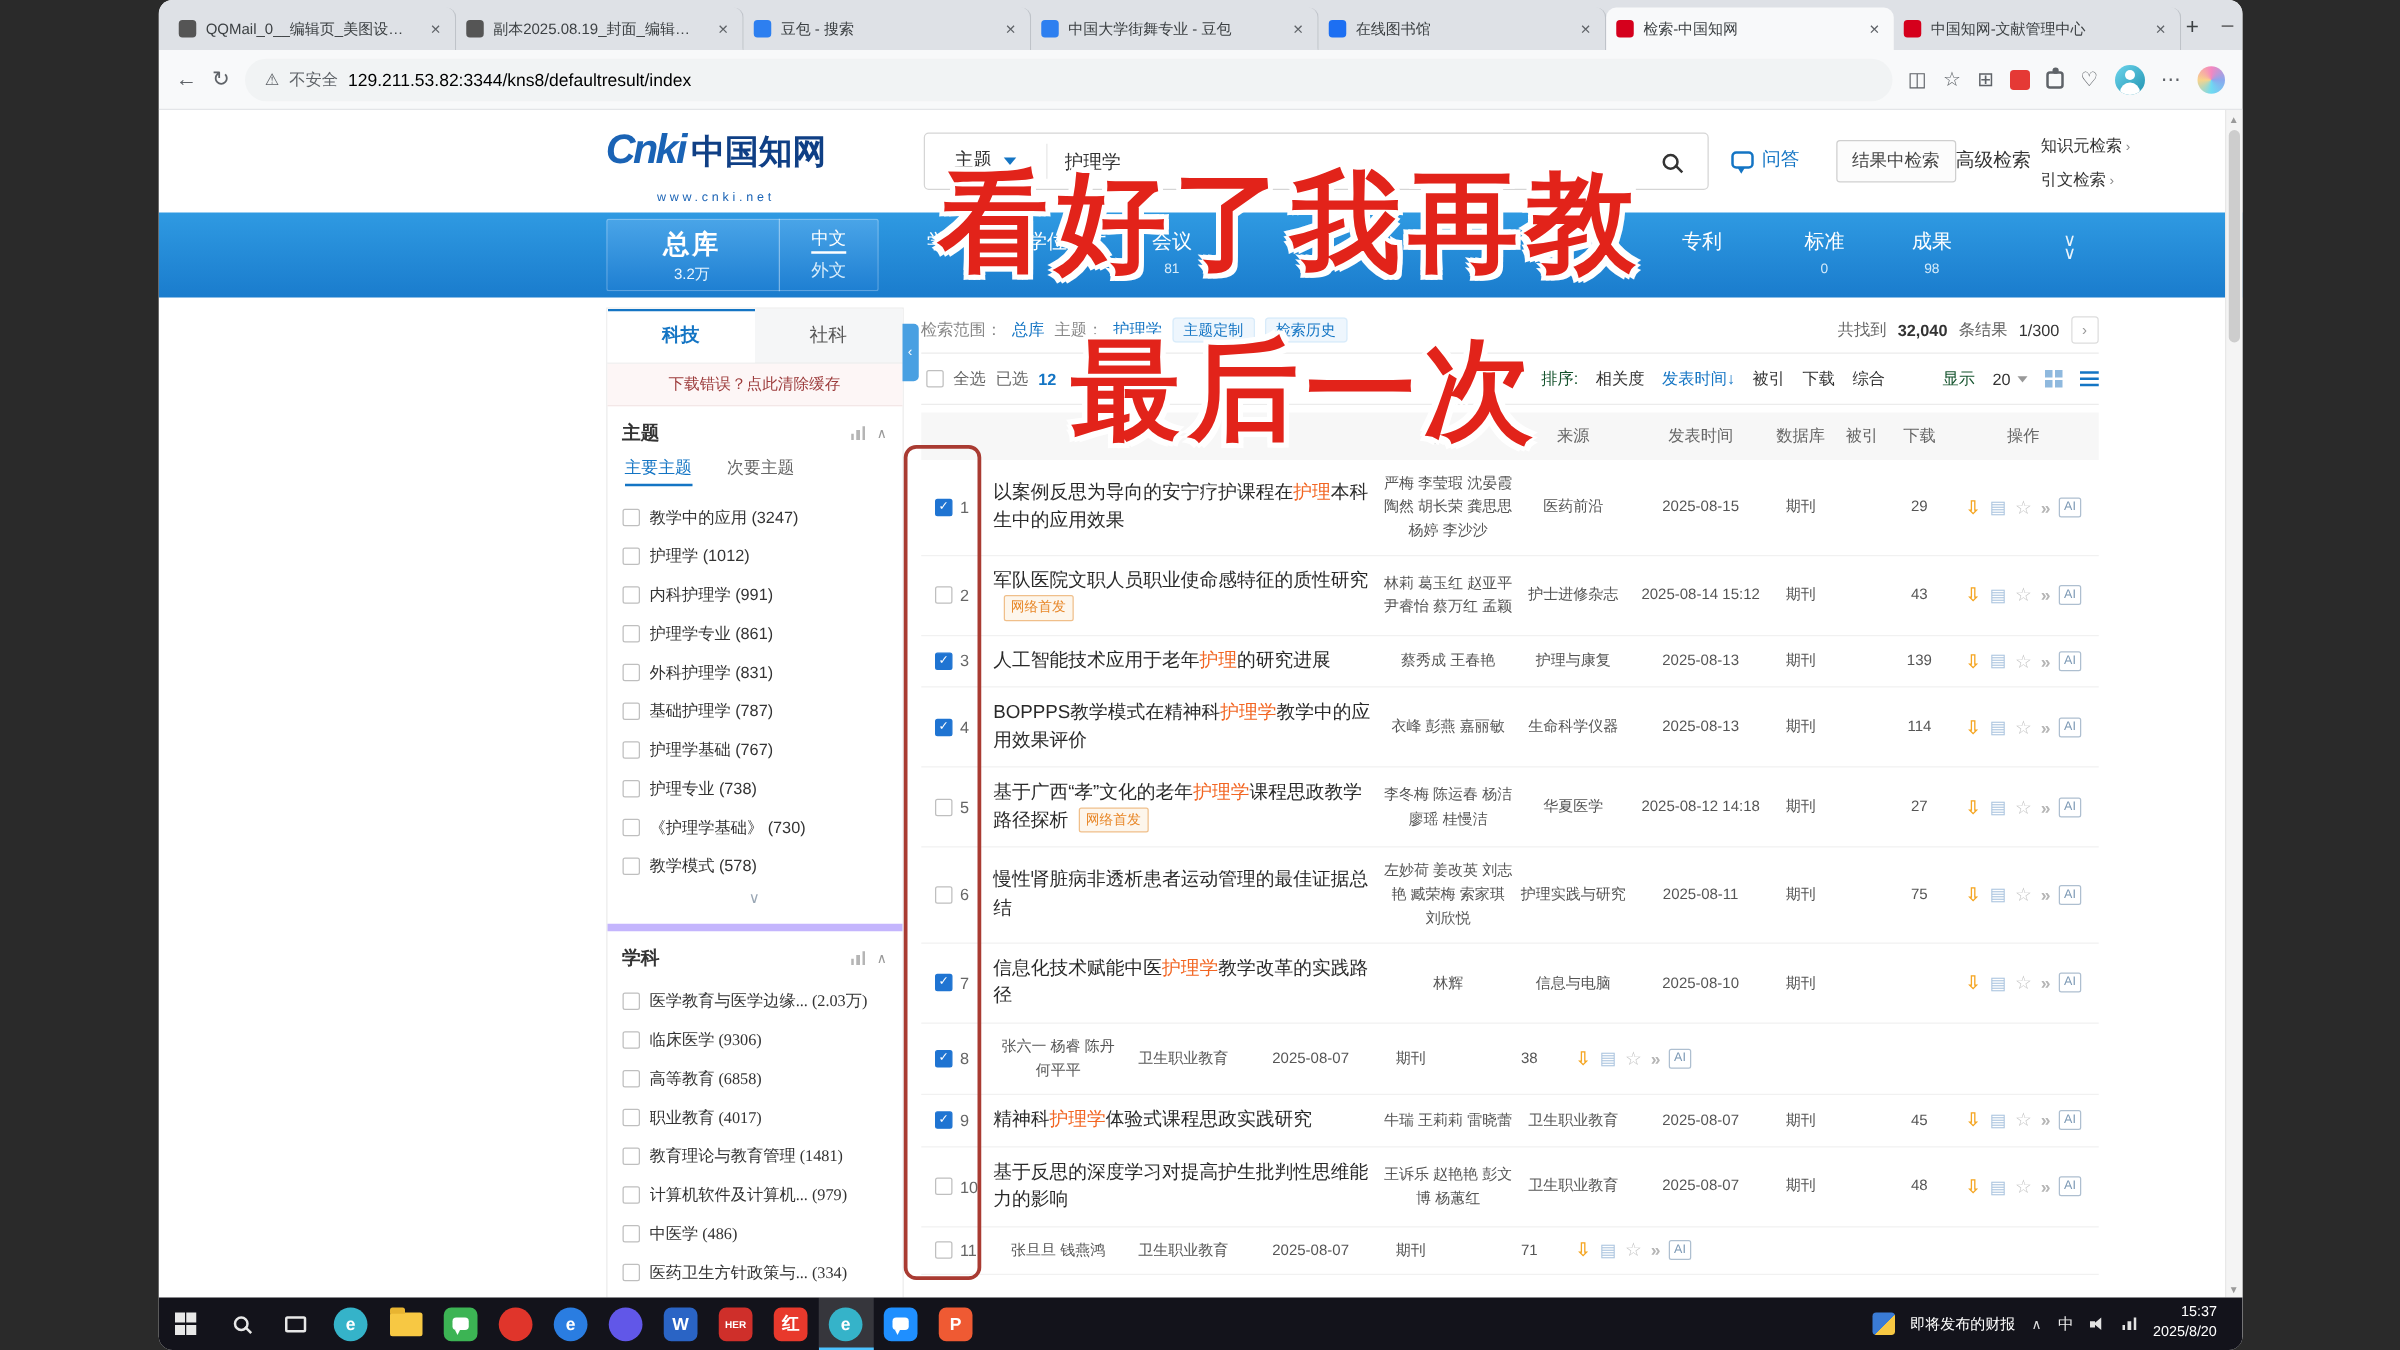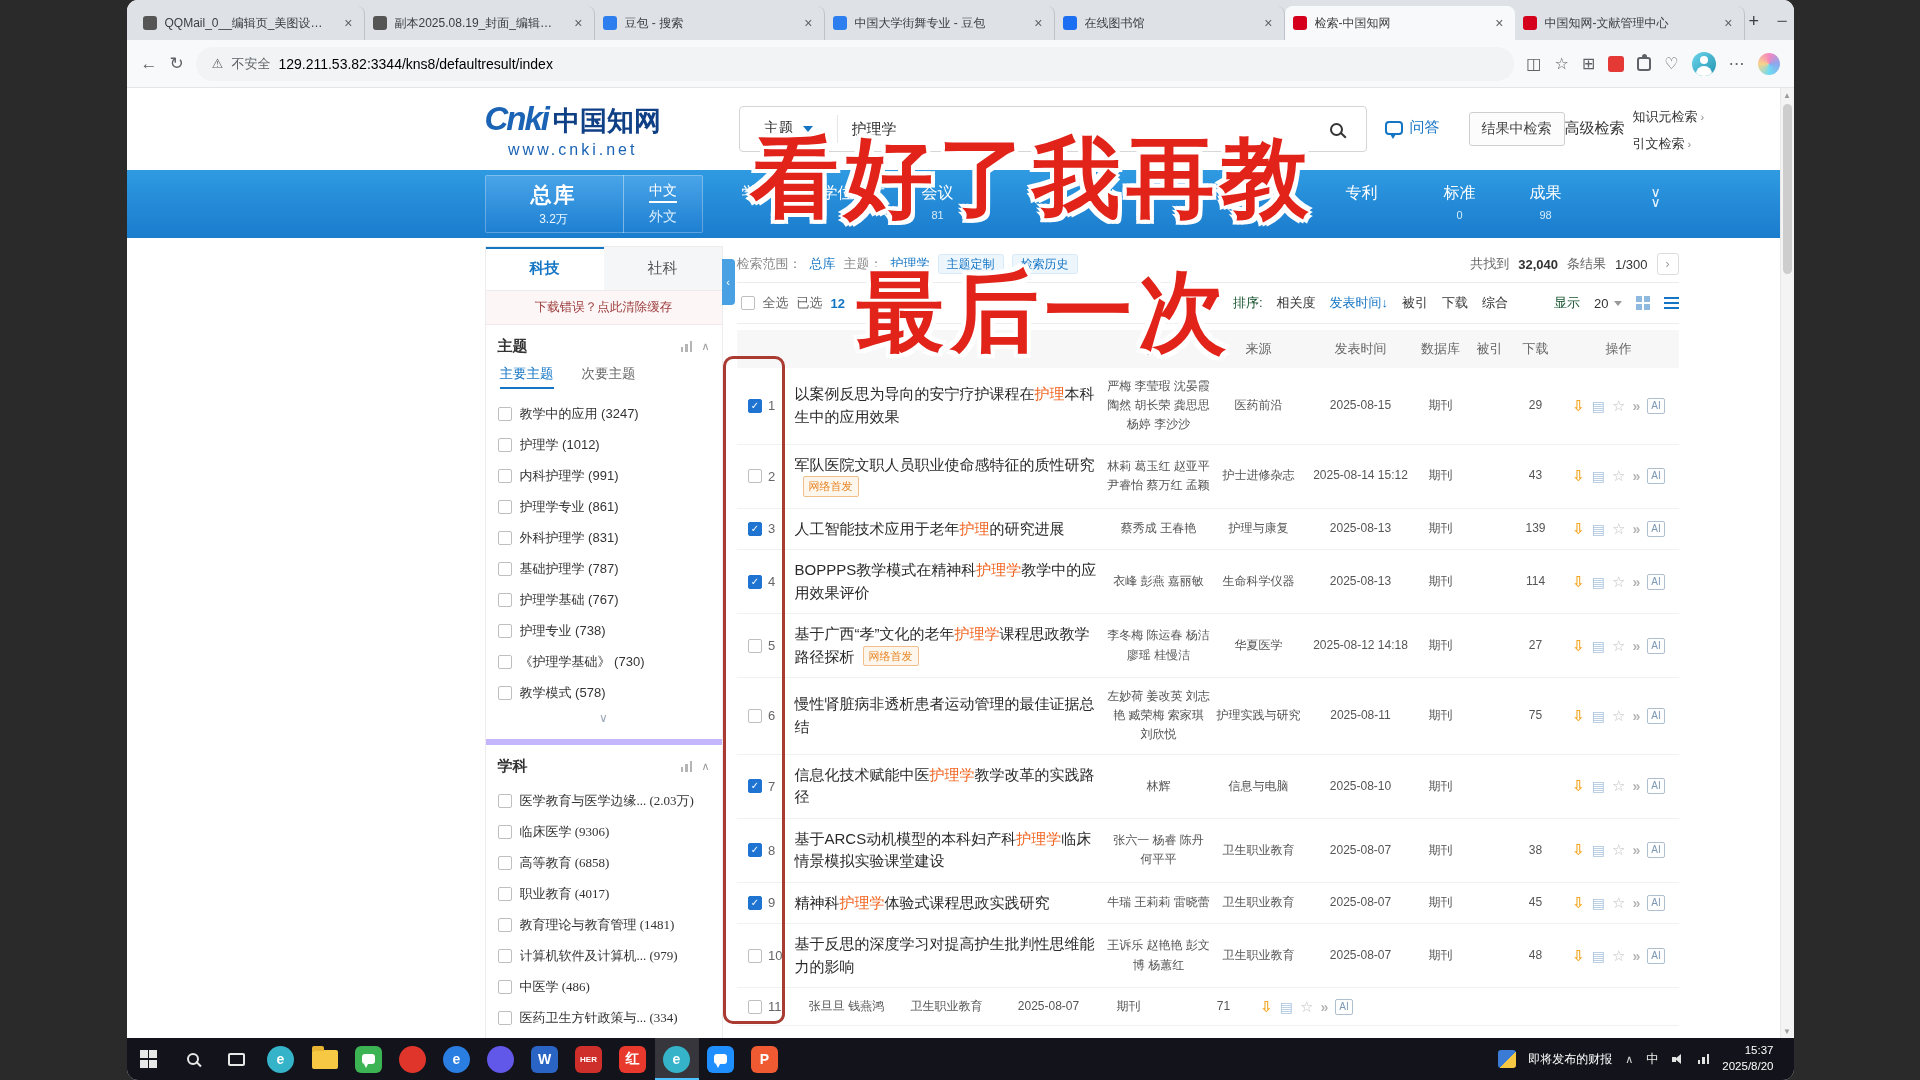--- a/index.html
+++ b/index.html
@@ -43,21 +43,21 @@
   .aic-copilot{width:22px;height:22px;border-radius:50%;background:conic-gradient(#f587c0,#8aa8ee,#6edbf2,#f8d38a,#f587c0);}
 
   
   .page{position:relative;height:950px;background:#fff;overflow:hidden;}
 
   .site-header{position:relative;height:82px;background:#fff;}
   .logo{position:absolute;left:358px;top:12px;display:flex;flex-direction:column;align-items:center;}
   .logo-row{display:flex;align-items:baseline;gap:5px;}
   .logo-mark{font-size:33px;font-weight:bold;font-style:italic;color:#1a63b5;letter-spacing:-2px;}
   .logo-cn{font-size:27px;font-weight:bold;color:#0f3f85;}
-  .logo-sub{font-size:16px;color:#1a63b5;letter-spacing:3px;margin-top:2px;}
+  .logo-sub{font-size:10px;color:#1a63b5;letter-spacing:3px;margin-top:14px;}
 
   .search-area{position:absolute;left:612px;top:18px;width:628px;height:46px;border:1px solid #d5d5d5;
     border-radius:4px;display:flex;align-items:center;background:#fff;}
   .field-select{width:98px;display:flex;align-items:center;justify-content:center;gap:9px;font-size:15px;
     color:#333;border-right:1px solid #e7e7e7;height:62%;flex:none;}
   .caret{width:0;height:0;border-left:5px solid transparent;border-right:5px solid transparent;border-top:6px solid #1475c4;}
   .caret-sm{border-left-width:4px;border-right-width:4px;border-top-width:5px;border-top-color:#999;}
   .search-input{flex:1;border:none;outline:none;font-size:15px;color:#333;padding:0 14px;background:transparent;
     font-family:inherit;min-width:0;}
   .search-btn{width:58px;height:100%;display:flex;align-items:center;justify-content:center;flex:none;}
@@ -709,21 +709,20 @@
                   <span class="op-more">»</span>
                   <span class="op-ai">AI</span>
                 </div>
               </div>
             </div>
             <div class="trow">
               <div class="col-sel">
                 <span class="cb checked">✓</span>
                 <span class="row-num">8</span>
               </div>
-              <div class="col-title"><a class="rtitle"><span>基于ARCS动机模型的本科妇产科</span><span class="hl">护理学</span><span>临床情景模拟实验课堂建设</span></a></div>
               <div class="col-author cell-txt">张六一 杨睿 陈丹 何平平</div>
               <div class="col-source cell-txt">卫生职业教育</div>
               <div class="col-date cell-txt">2025-08-07</div>
               <div class="col-db cell-txt">期刊</div>
               <div class="col-cited cell-txt"></div>
               <div class="col-dl cell-txt">38</div>
               <div class="col-ops">
                 <div class="ops">
                   <span class="op-dl">⇩</span>
                   <span class="op-read">▤</span>

